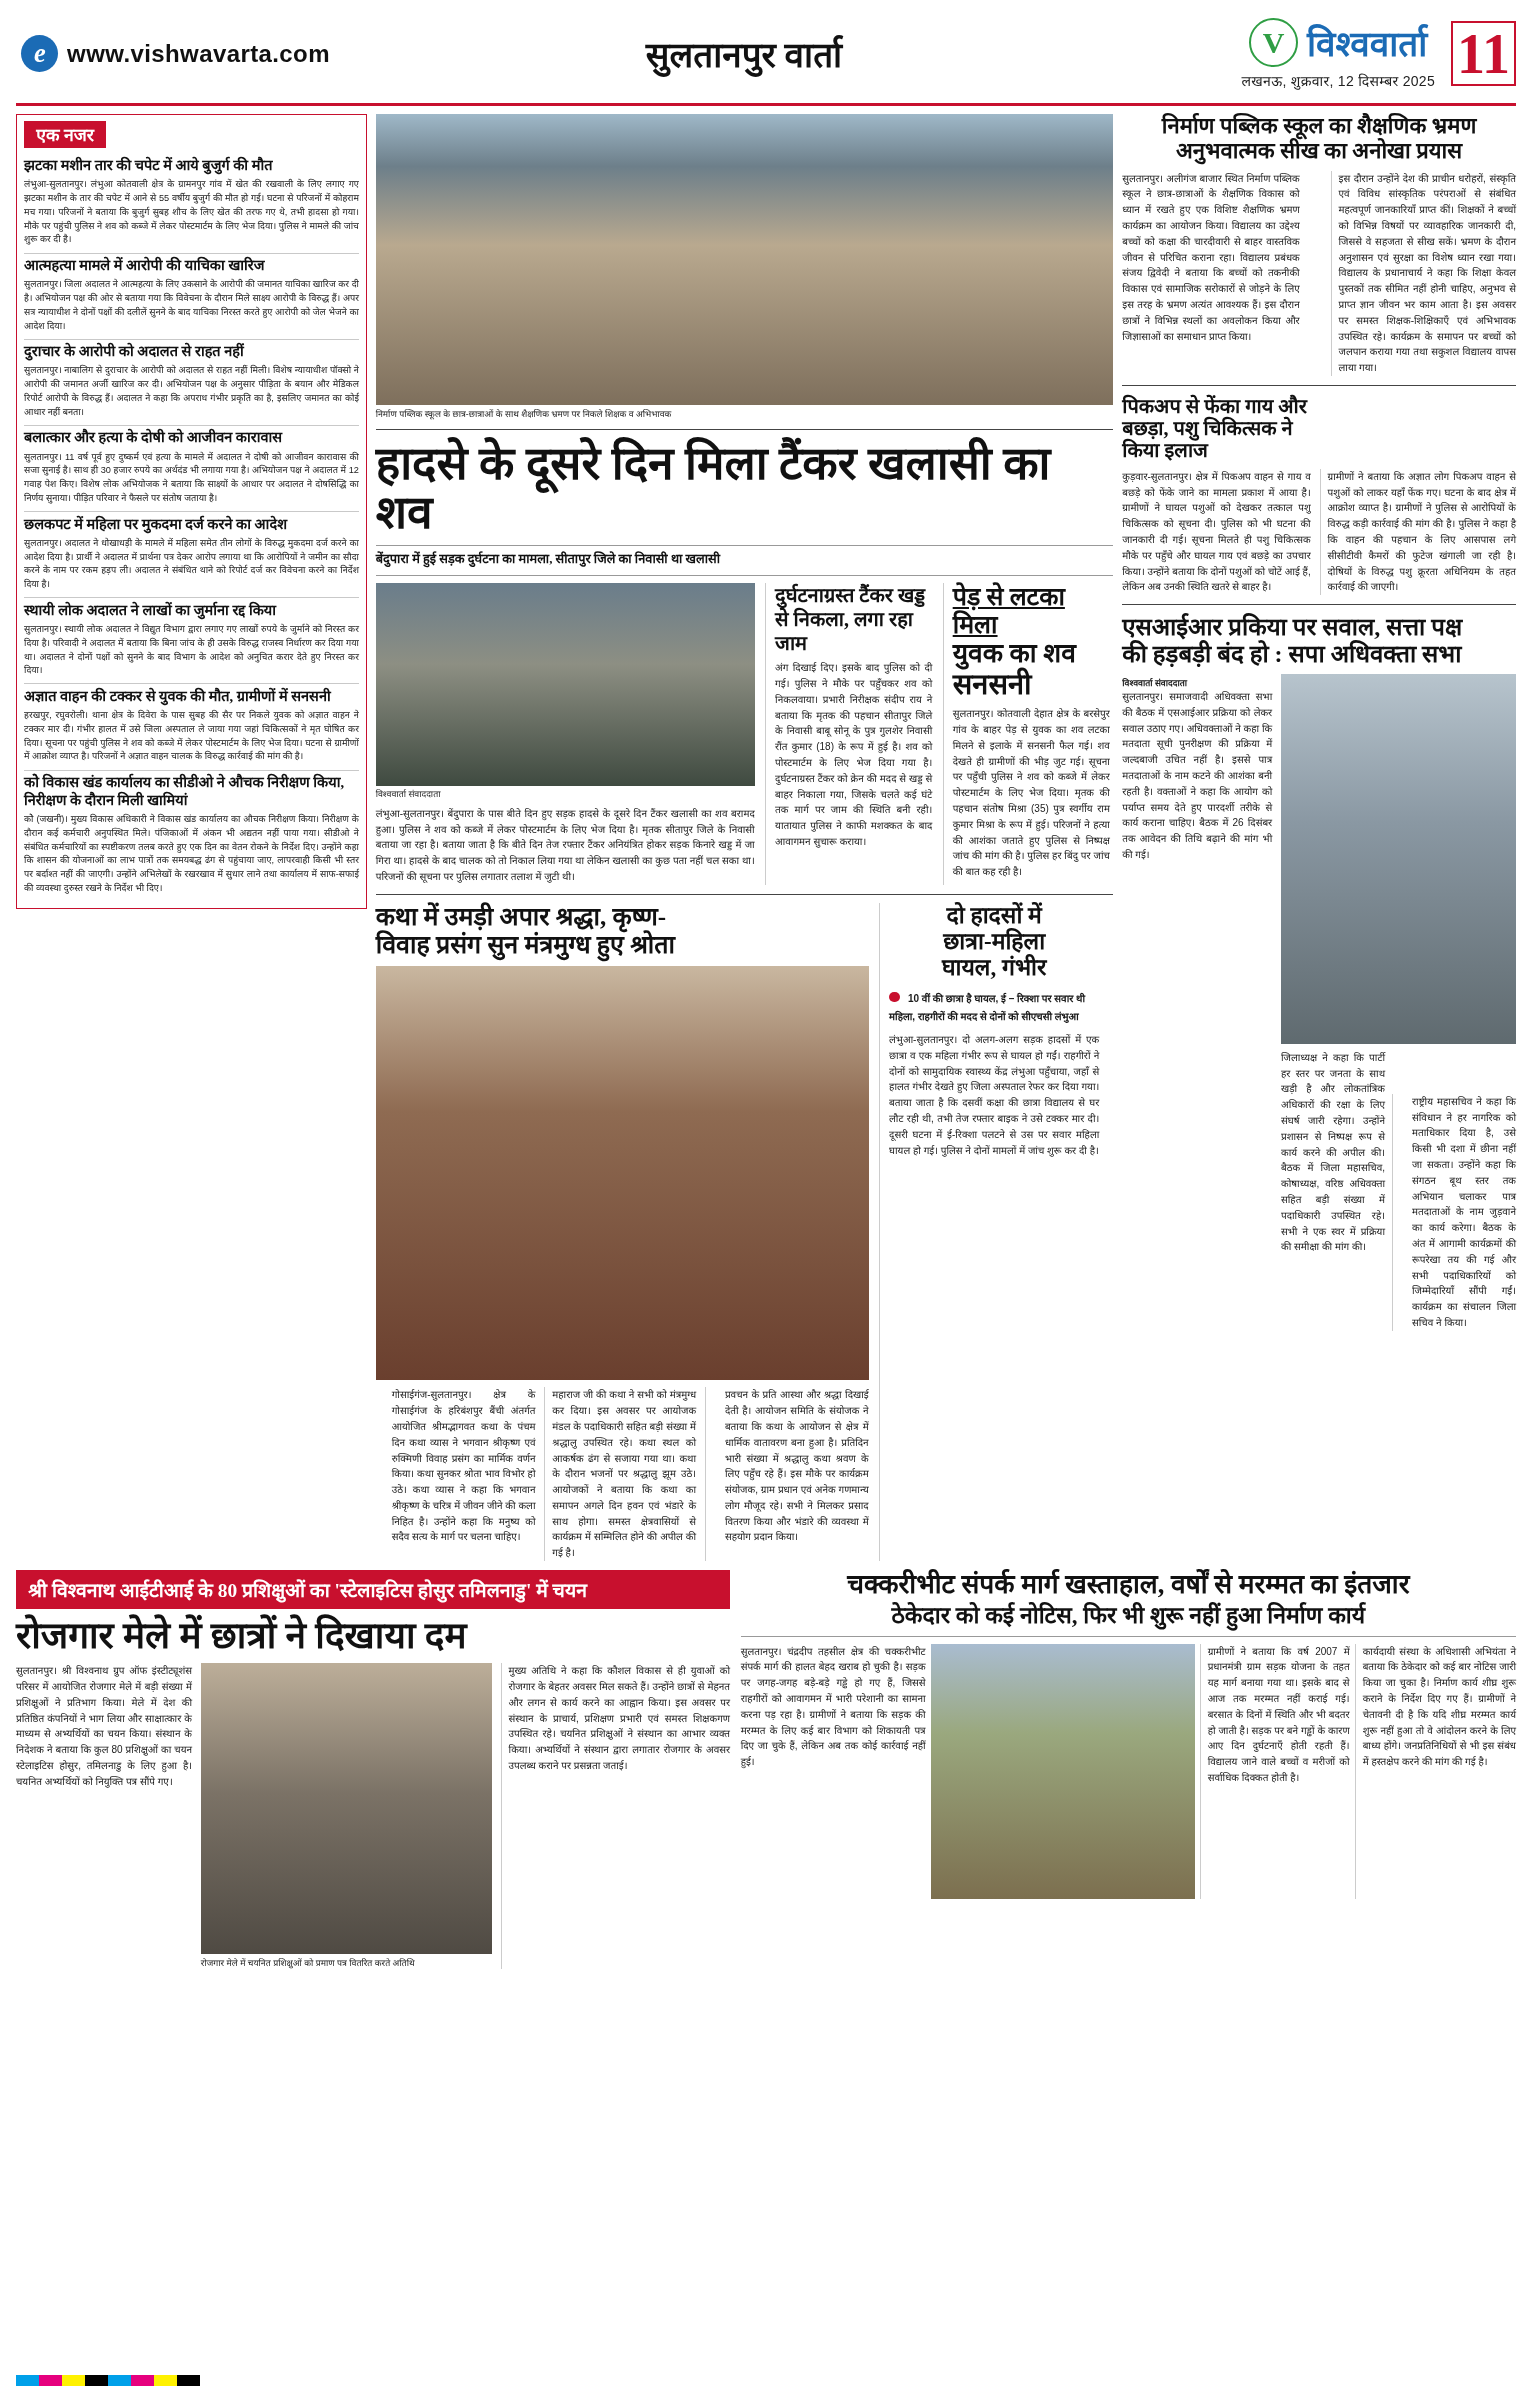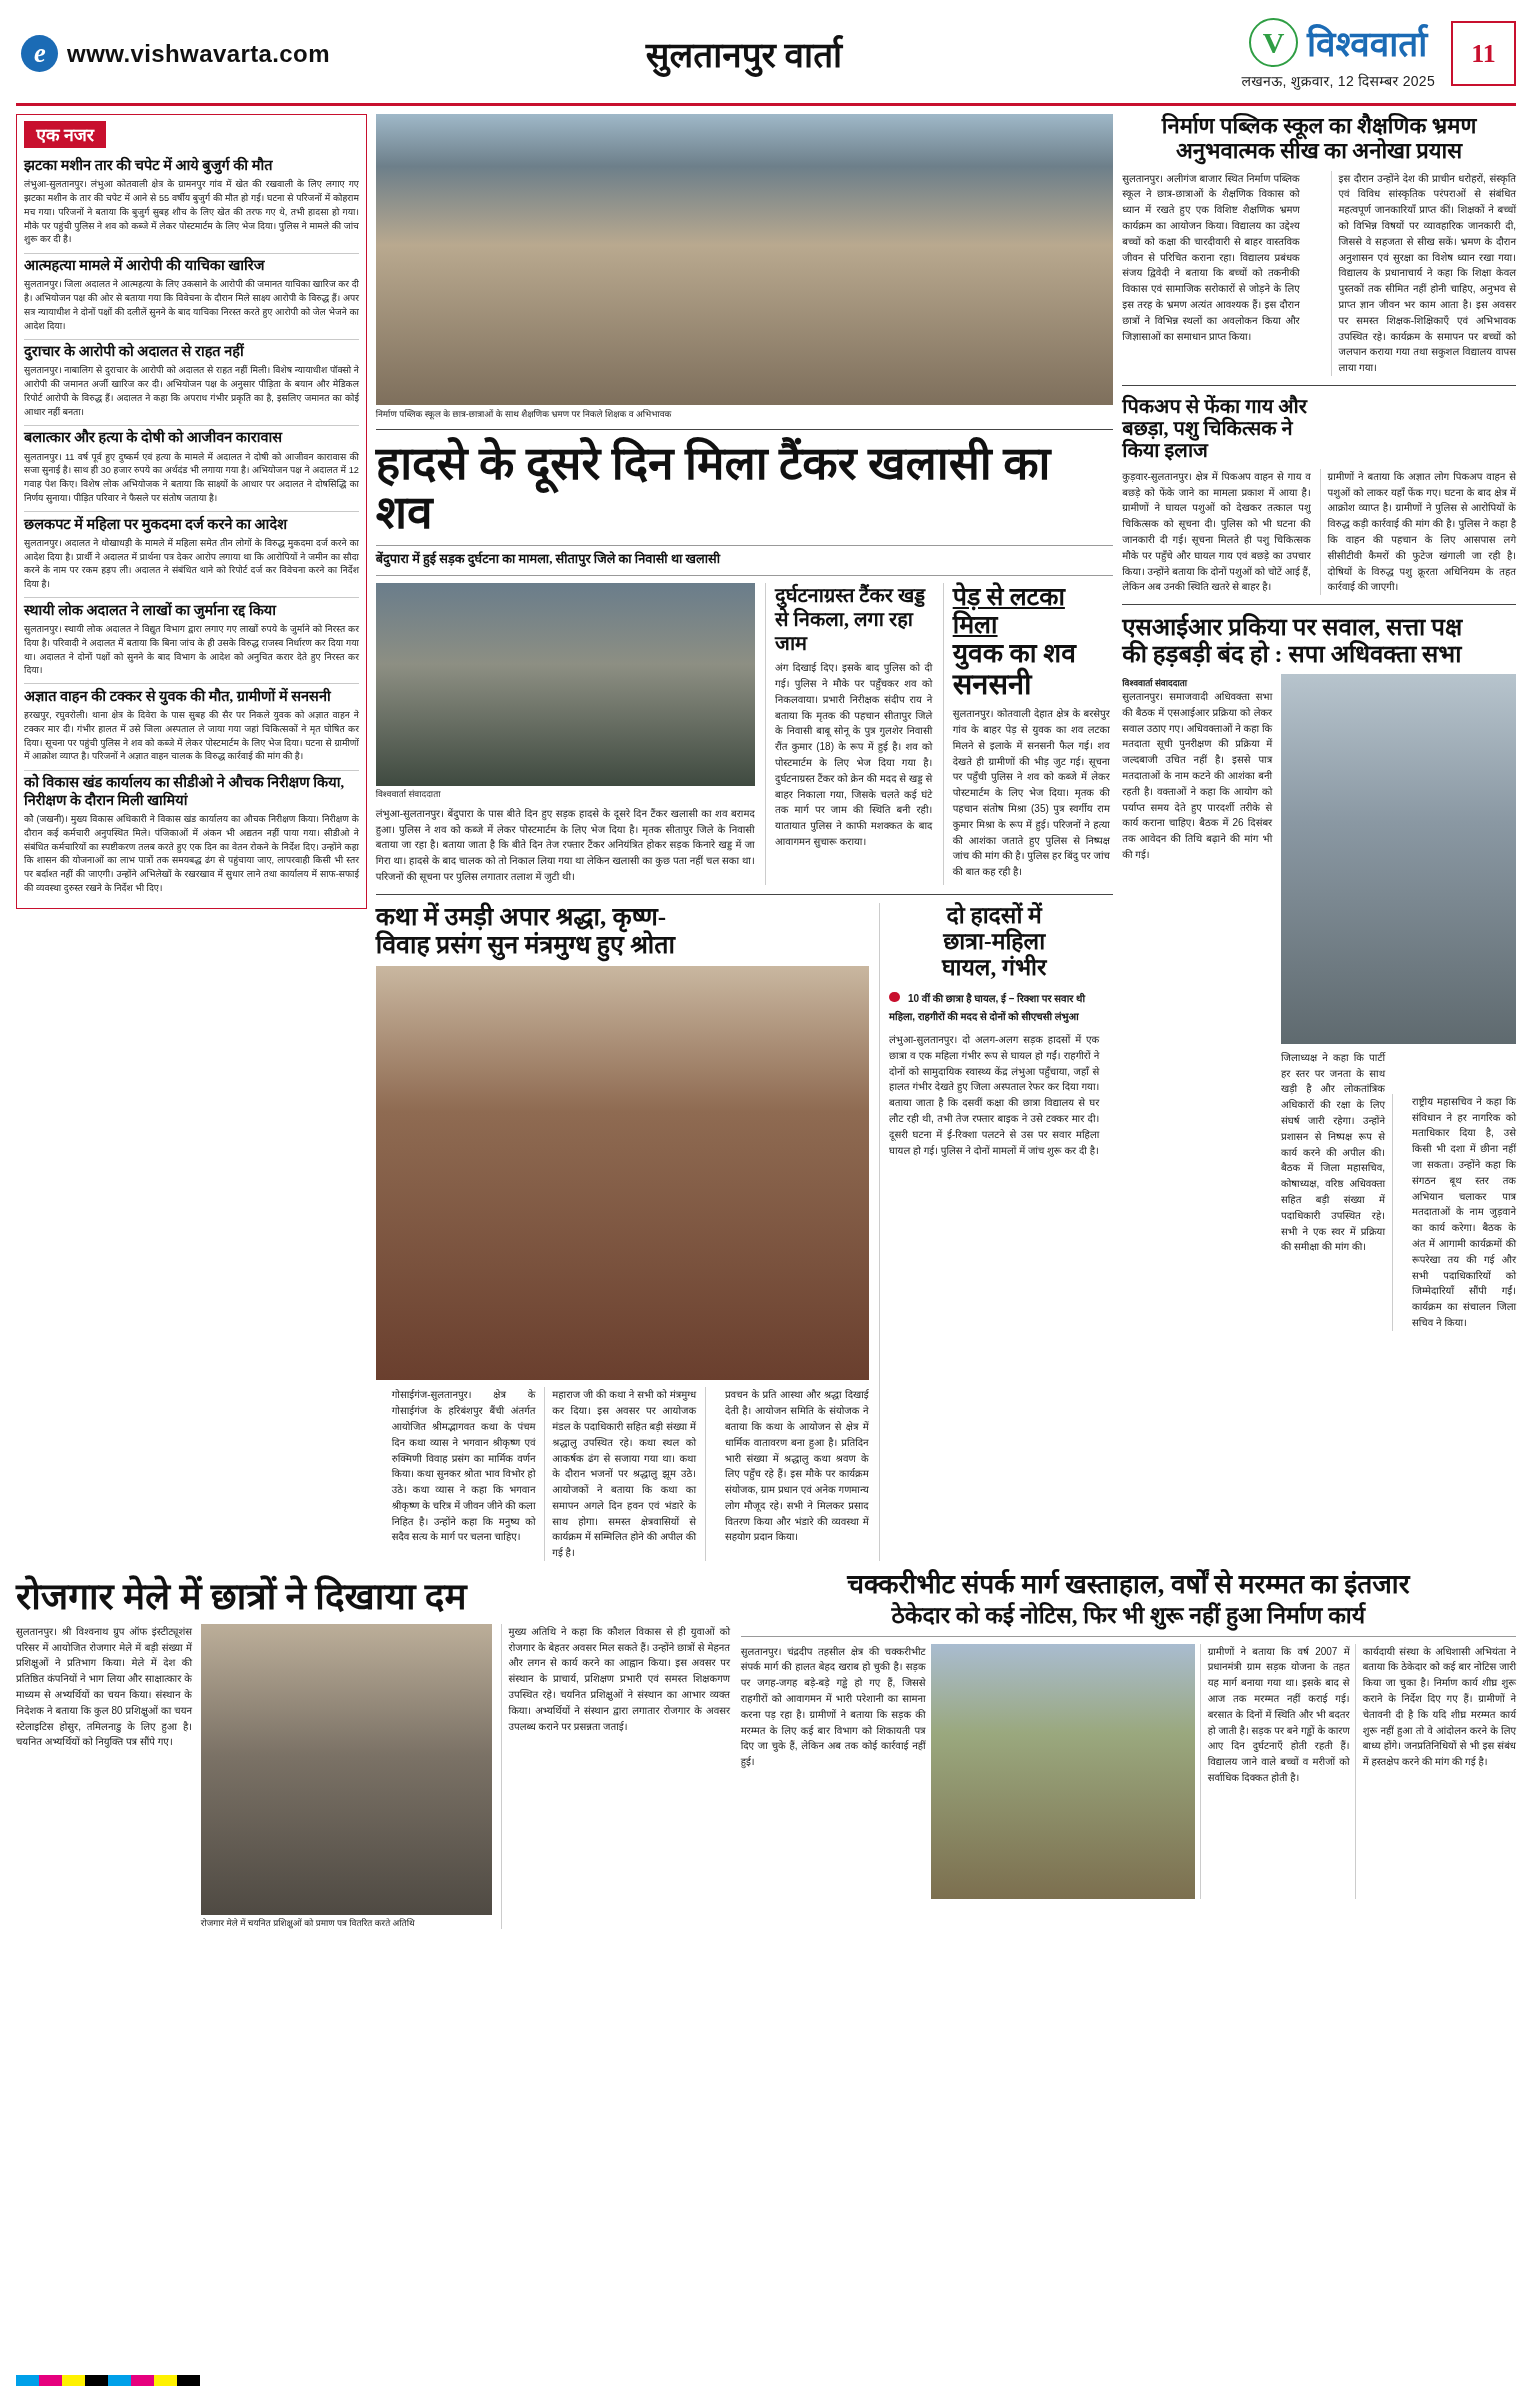--- a/index.html
+++ b/index.html
@@ -60,21 +60,21 @@
     color:#2f9e44; font-family:"Liberation Serif", serif; font-weight:bold; font-size:30px;
   }
   .brand-name {
     font-family: "Liberation Serif", serif;
     font-size: 35px; font-weight: bold; color:#1b6bb5;
   }
   .brand-sub { font-size: 14px; color:#222; margin-top:3.5px; letter-spacing:0.3px;}
   .page-num {
     border: 2.6px solid #c8102e; color:#c8102e;
     font-family: "Liberation Serif", serif; font-weight: bold;
-    font-size: 26px; width: 65px; height: 65px;
+    font-size: 56px; width: 65px; height: 65px;
     display:flex; align-items:center; justify-content:center;
   }
   .body-text {
     font-size: 10px;
     line-height: 1.58;
     text-align: justify;
     color: #1a1a1a;
   }
 
   
@@ -341,20 +341,21 @@
 
 बैठक के अंत में आगामी कार्यक्रमों की रूपरेखा तय की गई और सभी पदाधिकारियों को जिम्मेदारियाँ सौंपी गईं। कार्यक्रम का संचालन जिला सचिव ने किया।</div>
           </div>
         </div>
       </div>
     </div>
   </div>
 
   <div class="bottom">
     <div class="bl">
+      <div class="strip" style="margin-top:0;">श्री विश्वनाथ आईटीआई के 80 प्रशिक्षुओं का 'स्टेलाइटिस होसुर तमिलनाडु' में चयन</div>
       <div class="hl-big" style="font-size:37px; margin-top:7px;">रोजगार मेले में छात्रों ने दिखाया दम</div>
       <div style="display:flex; gap:8.8px; margin-top:7px;">
         <div style="width:176px;" class="body-text">सुलतानपुर। श्री विश्वनाथ ग्रुप ऑफ इंस्टीट्यूशंस परिसर में आयोजित रोजगार मेले में बड़ी संख्या में प्रशिक्षुओं ने प्रतिभाग किया। मेले में देश की प्रतिष्ठित कंपनियों ने भाग लिया और साक्षात्कार के माध्यम से अभ्यर्थियों का चयन किया।
 
 संस्थान के निदेशक ने बताया कि कुल 80 प्रशिक्षुओं का चयन स्टेलाइटिस होसुर, तमिलनाडु के लिए हुआ है। चयनित अभ्यर्थियों को नियुक्ति पत्र सौंपे गए।</div>
         <div style="width:291px;">
           <div class="photo rojgar"></div>
           <div class="cap">रोजगार मेले में चयनित प्रशिक्षुओं को प्रमाण पत्र वितरित करते अतिथि</div>
         </div>
         <div style="flex:1; border-left:0.9px solid #ccc; padding-left:7px;" class="body-text">मुख्य अतिथि ने कहा कि कौशल विकास से ही युवाओं को रोजगार के बेहतर अवसर मिल सकते हैं। उन्होंने छात्रों से मेहनत और लगन से कार्य करने का आह्वान किया।

